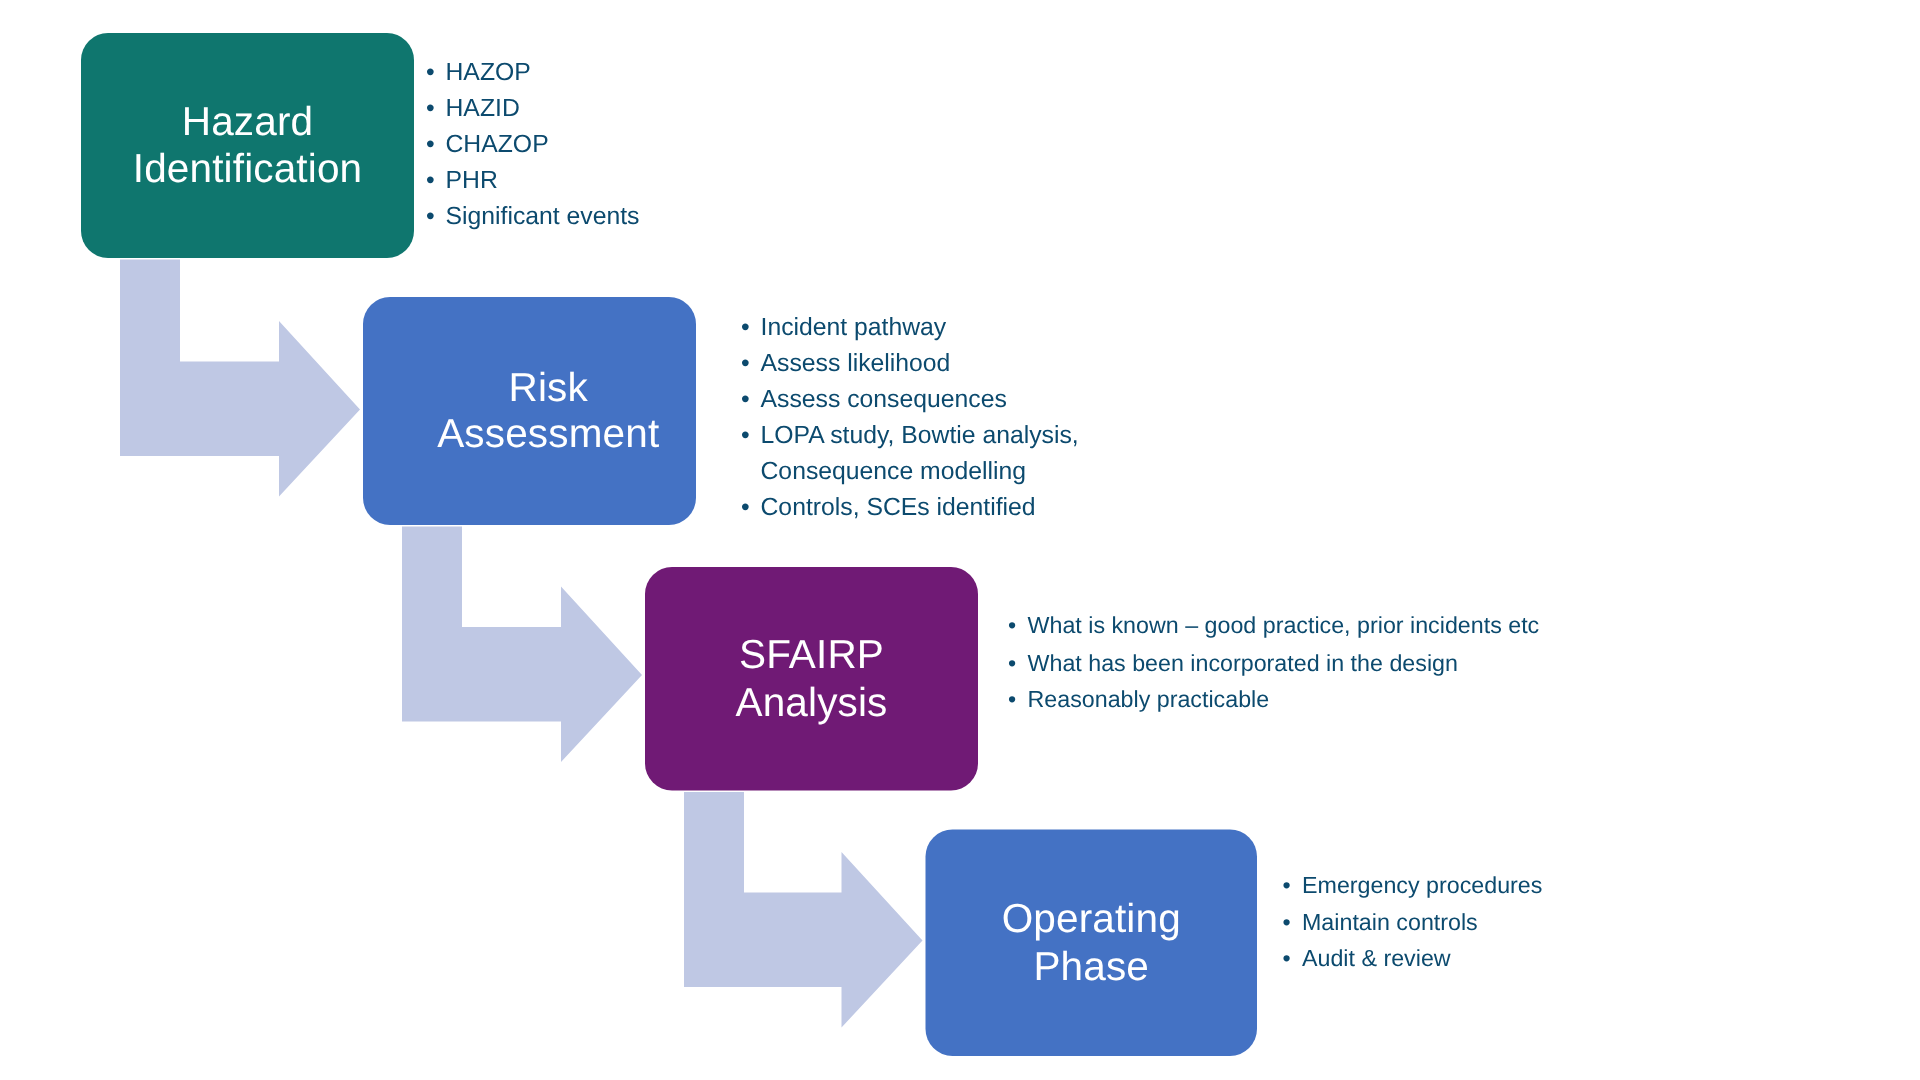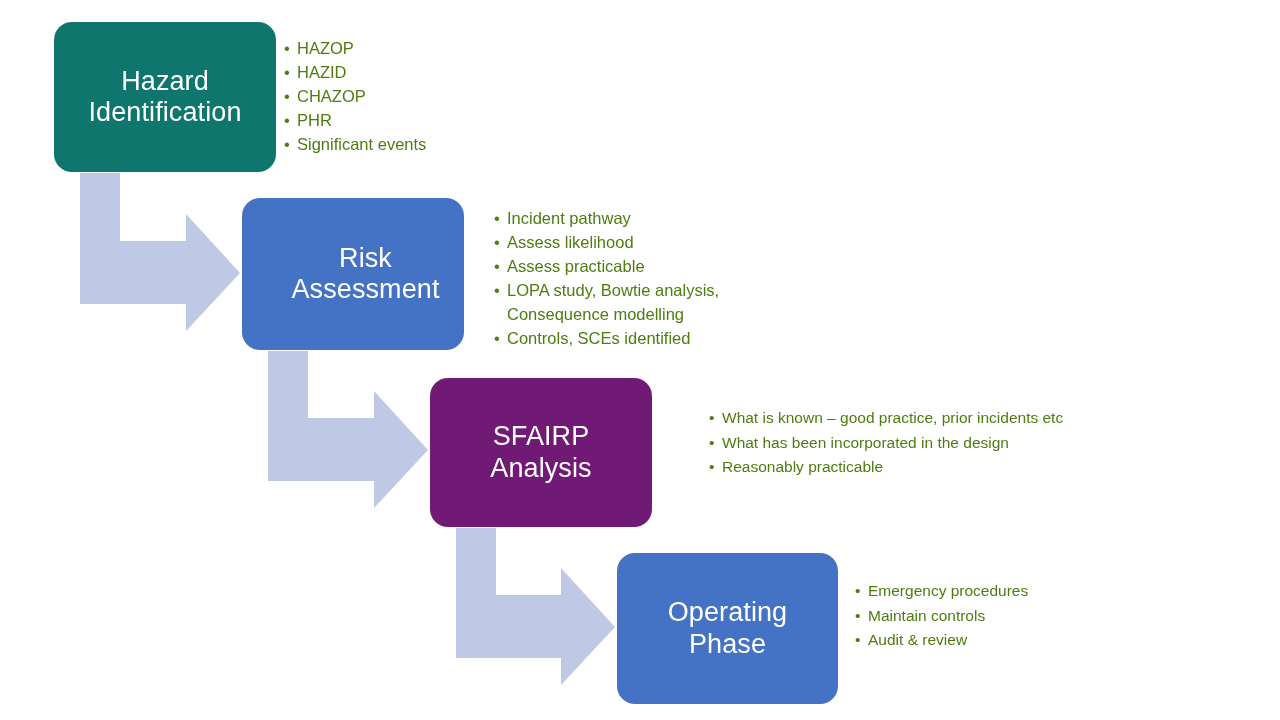--- a/index.html
+++ b/index.html
@@ -39,21 +39,21 @@
     letter-spacing: 0.1px;
     box-sizing: border-box;
     padding: 4px 10px;
   }
   .stage-title {
     display: block;
     white-space: pre-line;
   }
   .bullets {
     position: absolute;
-    color: #4d7c0f;
+    color: #0c4a6e;
     list-style: none;
     margin: 0;
     padding: 0;
   }
   .bullets li {
     position: relative;
     padding-left: 13px;
     white-space: pre-line;
   }
   .bullets li::before {
@@ -94,21 +94,21 @@
     padding-left: 13px;
   }
 
   
   #box-sfairp-analysis {
     left: 430px; top: 378px;
     width: 222px; height: 149px;
     font-size: 27px;
   }
   #bullets-sfairp-analysis {
-    left: 709px; top: 406px;
+    left: 672px; top: 406px;
     font-size: 15.5px;
     line-height: 24.5px;
     width: 420px;
   }
 
   
   #box-operating-phase {
     left: 617px; top: 553px;
     width: 221px; height: 151px;
     font-size: 27px;
@@ -146,21 +146,21 @@
     <li>Significant events</li>
   </ul>
 
   <div class="stage-box" id="box-risk-assessment" style="background:#4472c4;padding-left:35px;">
     <span class="stage-title">Risk
 Assessment</span>
   </div>
   <ul class="bullets" id="bullets-risk-assessment">
     <li>Incident pathway</li>
     <li>Assess likelihood</li>
-    <li>Assess practicable</li>
+    <li>Assess consequences</li>
     <li class="wrap">LOPA study, Bowtie analysis,
   Consequence modelling</li>
     <li>Controls, SCEs identified</li>
   </ul>
 
   <div class="stage-box" id="box-sfairp-analysis" style="background:#701a75;">
     <span class="stage-title">SFAIRP
 Analysis</span>
   </div>
   <ul class="bullets" id="bullets-sfairp-analysis">

